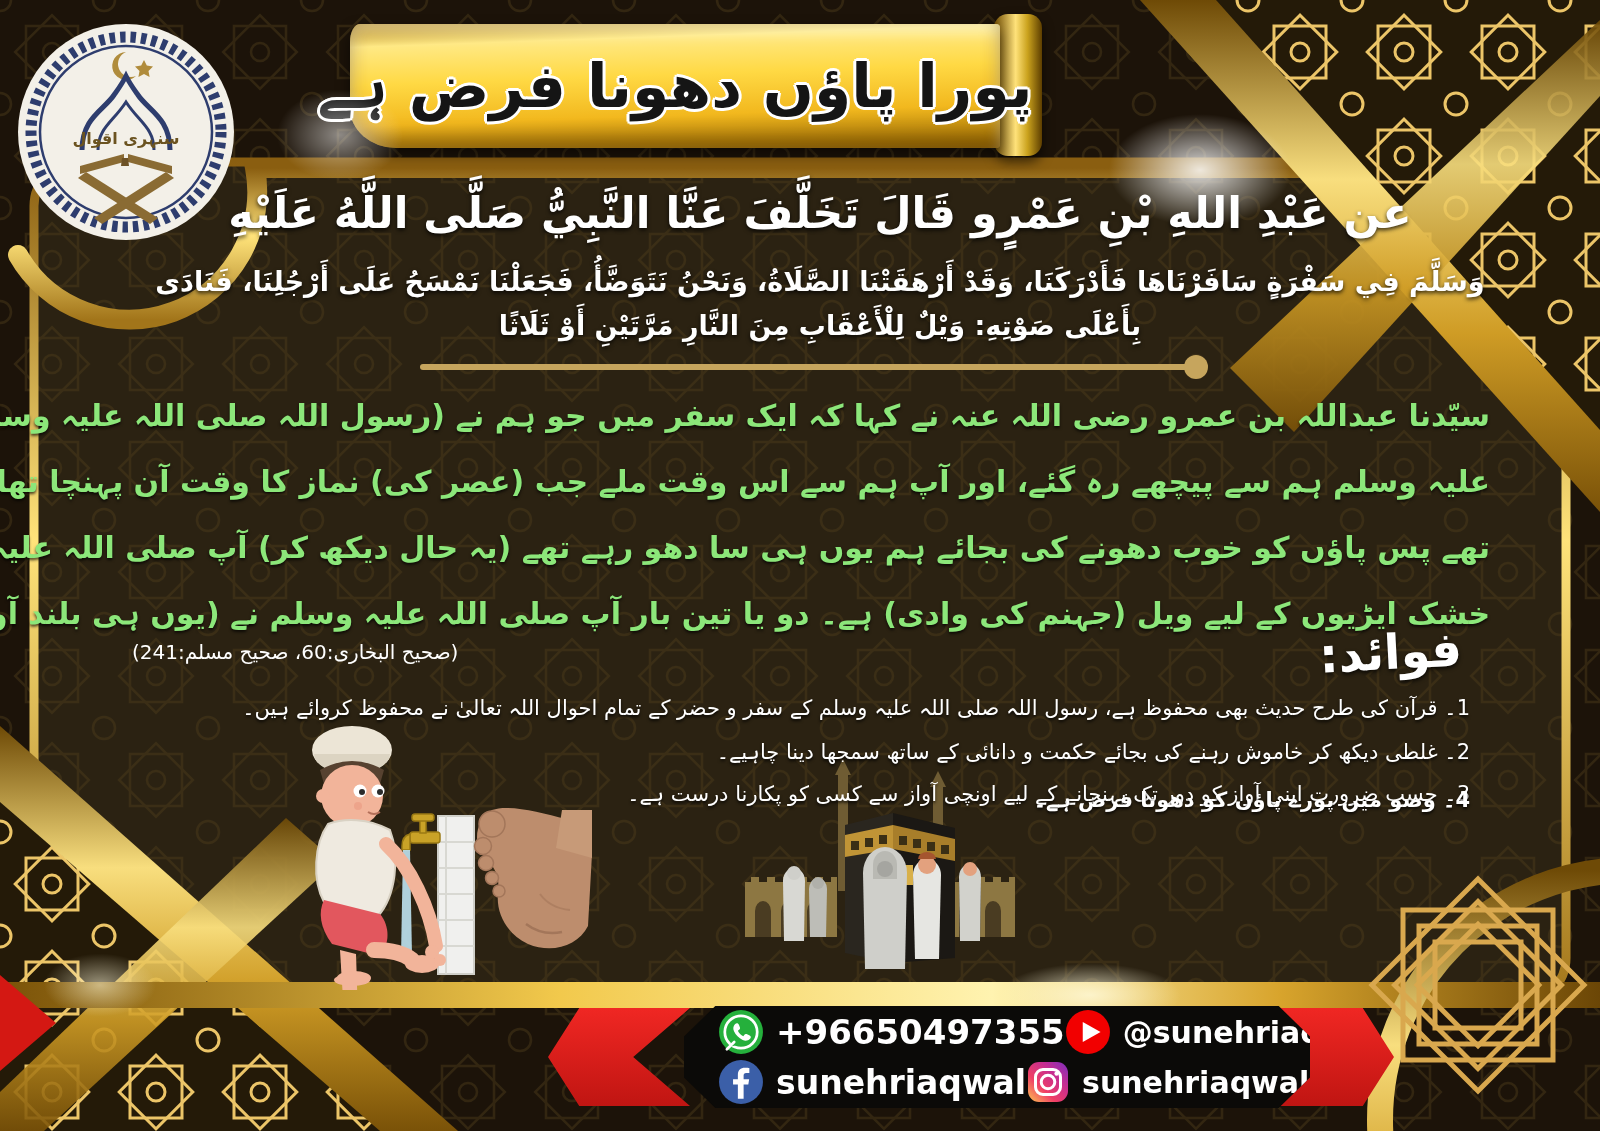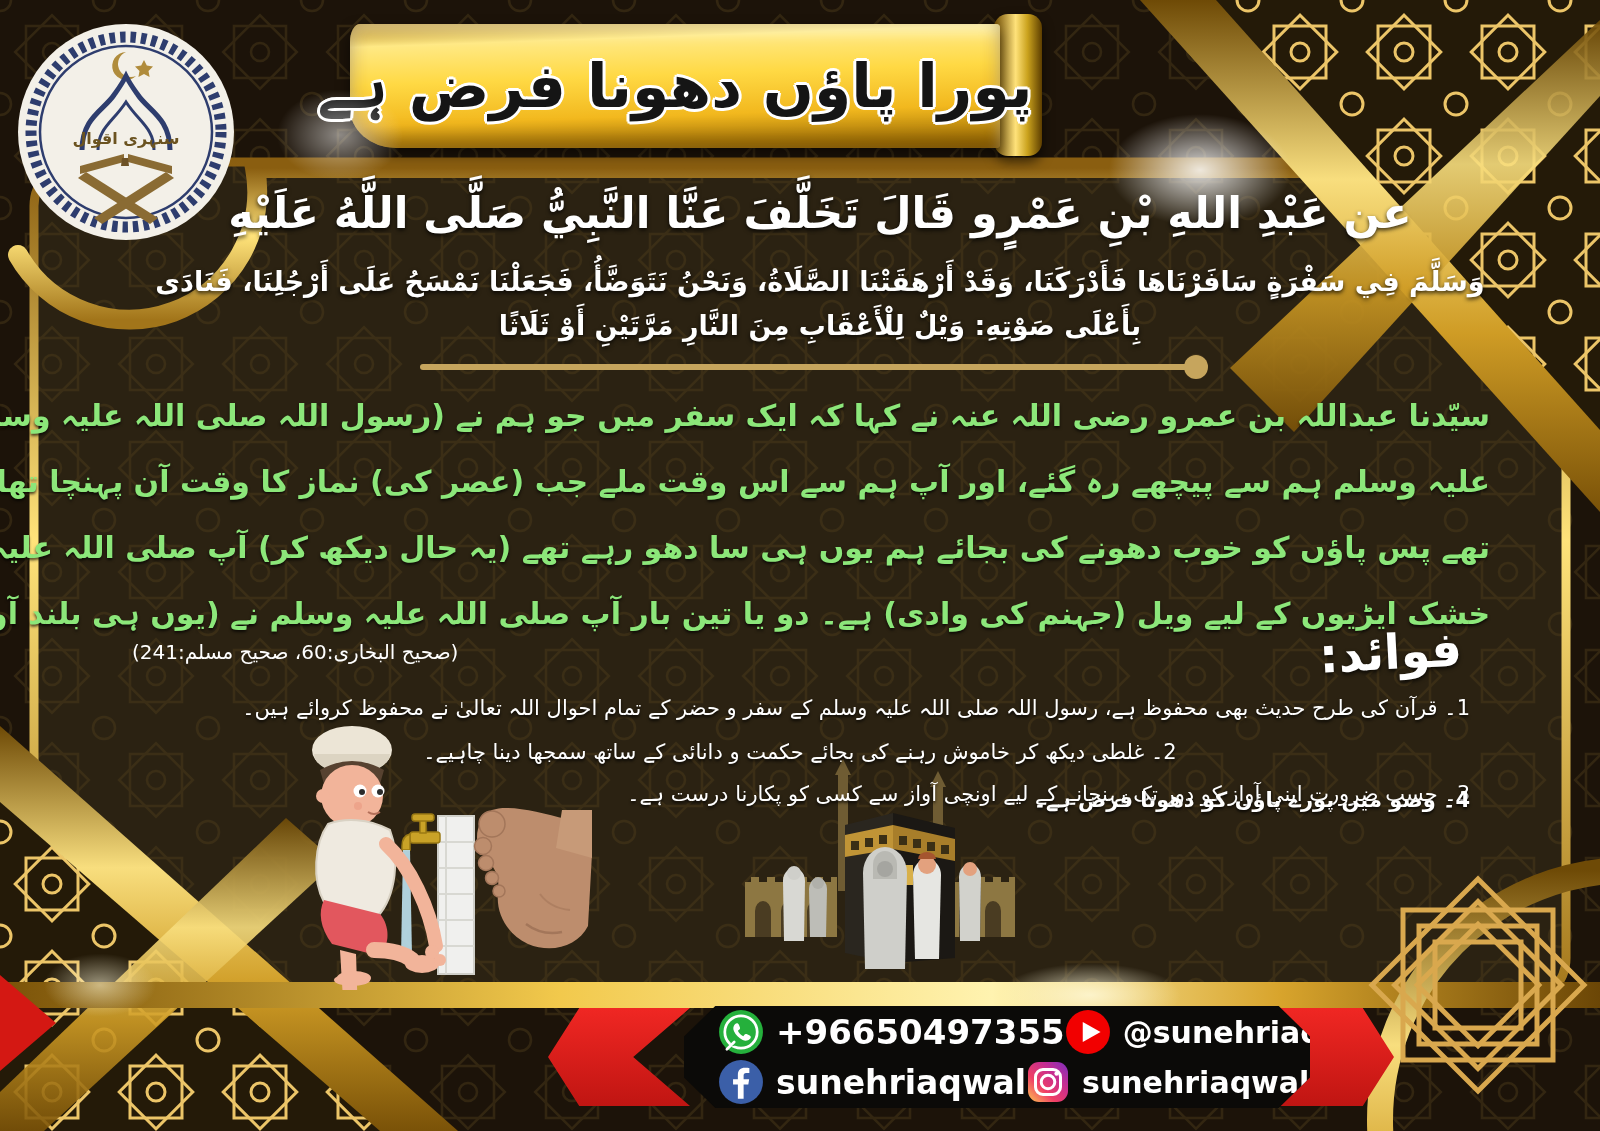--- a/index.html
+++ b/index.html
@@ -35,21 +35,21 @@
   .urdu{left:110px;right:110px;direction:rtl;text-align:center;white-space:nowrap;
     color:var(--urdu_green,#8ce77a);font-size:30px;font-weight:bold;text-shadow:0 2px 3px rgba(0,0,0,.7);z-index:4;}
   .u1{top:398px;} .u2{top:464px;} .u3{top:530px;} .u4{top:596px;}
 
   .reference{left:132px;top:640px;direction:rtl;color:#fff;font-size:20px;z-index:4;text-align:right;}
 
   .benefits-heading{right:138px;top:624px;direction:rtl;color:#fff;font-size:48px;font-weight:bold;
     transform:rotate(-3deg);text-shadow:0 2px 4px rgba(0,0,0,.8);z-index:4;}
   .benefit{right:130px;left:130px;direction:rtl;text-align:right;color:#fff;font-size:21px;
     text-shadow:0 2px 3px rgba(0,0,0,.8);z-index:4;white-space:nowrap;}
-  .b1{top:696px;} .b2{top:740px;text-align:center;} .b3{top:782px;} .b4{top:788px;font-weight:bold;}
+  .b1{top:696px;} .b2{top:740px;} .b3{top:782px;} .b4{top:788px;font-weight:bold;}
 
   
   .flare{border-radius:50%;pointer-events:none;z-index:7;}
   .f1{left:1070px;top:90px;width:260px;height:160px;background:radial-gradient(closest-side,rgba(255,255,255,.85),rgba(255,255,255,0) 70%);}
   .f2{left:250px;top:70px;width:180px;height:130px;background:radial-gradient(closest-side,rgba(255,255,255,.5),rgba(255,255,255,0) 70%);}
   .f3{left:960px;top:950px;width:260px;height:90px;background:radial-gradient(closest-side,rgba(255,250,220,.8),rgba(255,255,255,0) 70%);}
   .f4{left:20px;top:940px;width:160px;height:90px;background:radial-gradient(closest-side,rgba(255,250,220,.55),rgba(255,255,255,0) 70%);}
 
   
   .contact-bar{left:652px;top:1006px;width:626px;height:102px;background:#0b0a08;z-index:8;

